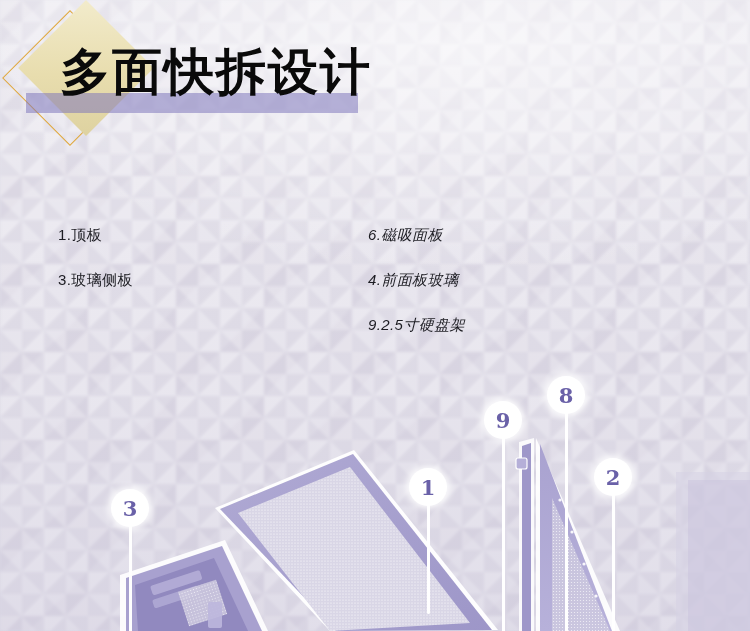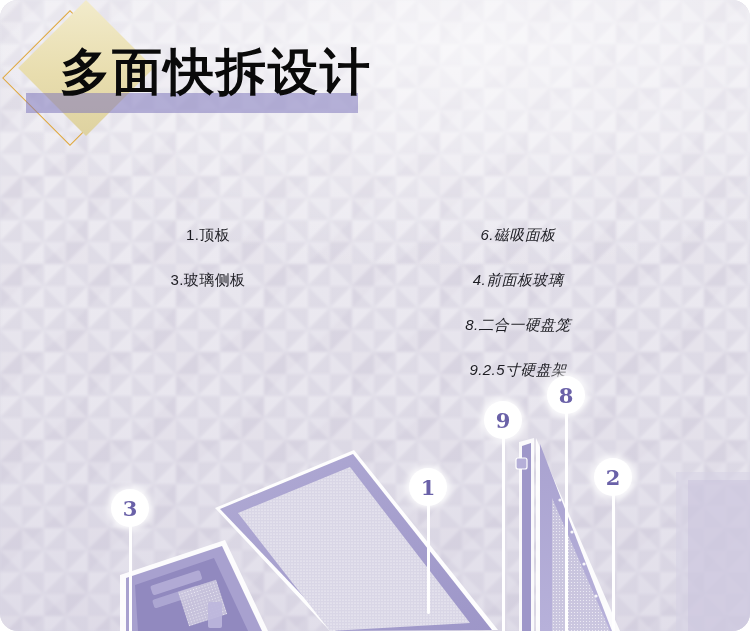--- a/index.html
+++ b/index.html
@@ -12,21 +12,20 @@
     overflow: hidden;
     font-family: "Liberation Sans", "DejaVu Sans", sans-serif;
   }
 
   #page {
     position: relative;
     width: 750px;
     height: 631px;
     overflow: hidden;
     background-color: #dedbe6;
-    border-radius: 18px;
   }
 
   
   .bg-texture {
     position: absolute;
     inset: 0;
     background-color: #dedbe6;
     background-image:
       linear-gradient(135deg, rgba(255,255,255,0.38) 25%, transparent 25%, transparent 75%, rgba(255,255,255,0.38) 75%),
       linear-gradient(45deg, rgba(255,255,255,0.30) 25%, transparent 25%, transparent 75%, rgba(255,255,255,0.30) 75%),
@@ -101,21 +100,20 @@
   .list-col.left  { left: 58px;  width: 300px; }
   .list-col.right { left: 368px; width: 300px; font-style: italic; }
 
   .list-item {
     height: 45px;
     line-height: 18px;
     font-size: 15px;
     color: #1c1c22;
     letter-spacing: 0.4px;
     white-space: nowrap;
-    text-align: center;
   }
 
   
   .illustration {
     position: absolute;
     left: 0; top: 380px;
     width: 750px; height: 251px;
     overflow: hidden;
   }
   .illustration svg { display: block; }
@@ -166,21 +164,20 @@
 
 
   <div class="list-col left">
     <div class="list-item">1.顶板</div>
     <div class="list-item">3.玻璃侧板</div>
   </div>
 
   <div class="list-col right">
     <div class="list-item">6.磁吸面板</div>
     <div class="list-item">4.前面板玻璃</div>
-    <div class="list-item">8.二合一硬盘笼</div>
     <div class="list-item">9.2.5寸硬盘架</div>
   </div>
 
   <div class="illustration">
     <svg width="750" height="251" viewBox="0 0 750 251" xmlns="http://www.w3.org/2000/svg">
       <defs>
         <pattern id="meshdots" width="3" height="3" patternUnits="userSpaceOnUse">
           <rect width="3" height="3" fill="#d9d6e6"></rect>
           <circle cx="1" cy="1" r="0.62" fill="#ffffff"></circle>
         </pattern>

